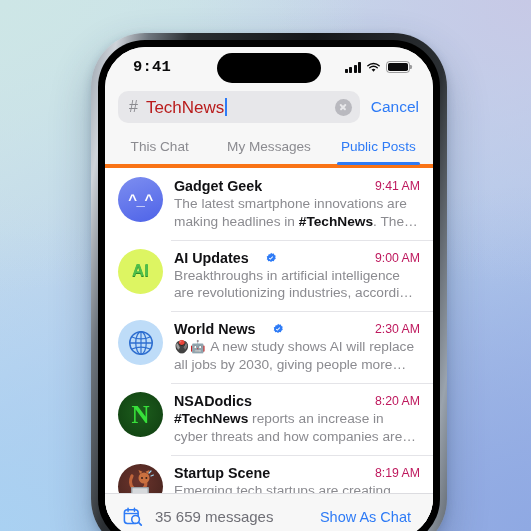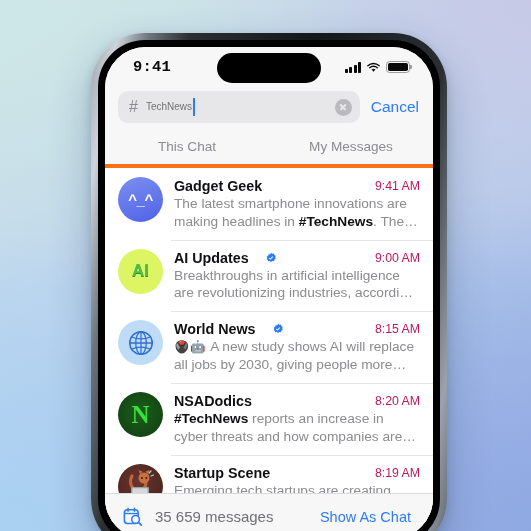--- a/index.html
+++ b/index.html
@@ -93,21 +93,21 @@
     flex:1; height:32px;
     background:#e7e7ea; border-radius:10px;
     display:flex; align-items:center;
     padding:0 8px 0 11px; position:relative;
   }
   #hashicon {
     font-size:16px; color:#8b8b90; font-weight:500;
     margin-right:8px; line-height:1;
   }
   #searchvalue {
-    font-size:10px; color:#737373; line-height:1;
+    font-size:17px; color:#b91c1c; line-height:1;
     white-space:nowrap;
   }
   #caret {
     width:1.8px; height:18px; background:#2e7bf6;
     margin-left:1px; display:inline-block;
   }
   #clearbtn {
     margin-left:auto; width:17px; height:17px; border-radius:50%;
     background:#b9b9bf; position:relative; flex:none;
   }
@@ -221,20 +221,21 @@
         <span id="searchvalue">TechNews</span>
         <span id="caret"></span>
         <span id="clearbtn"></span>
       </div>
       <div id="cancelbtn">Cancel</div>
     </div>
 
     <div id="tabs">
       <div class="tab">This Chat</div>
       <div class="tab">My Messages</div>
+      <div class="tab active">Public Posts</div>
     </div>
 
     <div id="list">
 
       <div class="row">
         <div class="avatar" style="background:linear-gradient(160deg,#7d8ef0,#4e63e8);">
           <span style="color:#fff;font-size:15px;font-weight:bold;letter-spacing:-.5px;">^_^</span>
         </div>
         <div class="body">
           <div class="rowtop">
@@ -276,21 +277,21 @@
             <line x1="20" y1="5" x2="20" y2="35" stroke="#2f6fd0" stroke-width="1.6"></line>
           </svg>
         </div>
         <div class="body">
           <div class="rowtop">
             <span class="name">World News</span>
             <svg class="verified" viewBox="0 0 24 24">
               <path fill="#2e7bf6" d="M12 1.4l2.5 2 3.2-.3 1 3 2.8 1.6-1 3 1 3-2.8 1.6-1 3-3.2-.3-2.5 2-2.5-2-3.2.3-1-3L3.5 15l1-3-1-3 2.8-1.6 1-3 3.2.3z"></path>
               <path fill="#fff" d="M10.6 15.6l-3-3 1.3-1.3 1.7 1.7 4.3-4.3 1.3 1.3z"></path>
             </svg>
-            <span class="time">8:15 AM</span>
+            <span class="time">2:30 AM</span>
           </div>
           <div class="snippet">
             <span class="emoji">🖲️🤖</span><span> A new study shows AI will replace all jobs by 2030, giving people more time to...</span><b></b><span></span>
           </div>
         </div>
       </div>
 
       <div class="row">
         <div class="avatar" style="background:radial-gradient(circle at 50% 45%,#1d5e1d,#0f3d10);">
           <span style="color:#37e03a;font-size:25px;font-weight:bold;font-family:'Liberation Serif',serif;line-height:1;">N</span>

